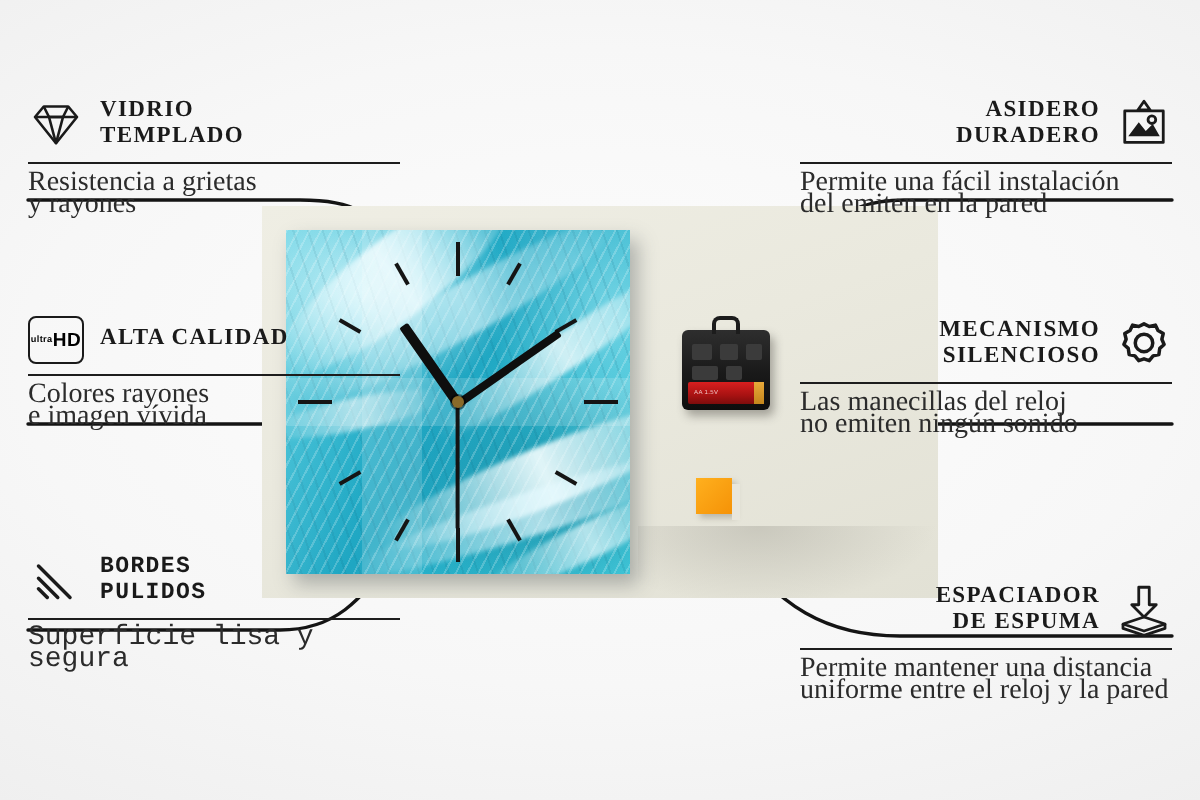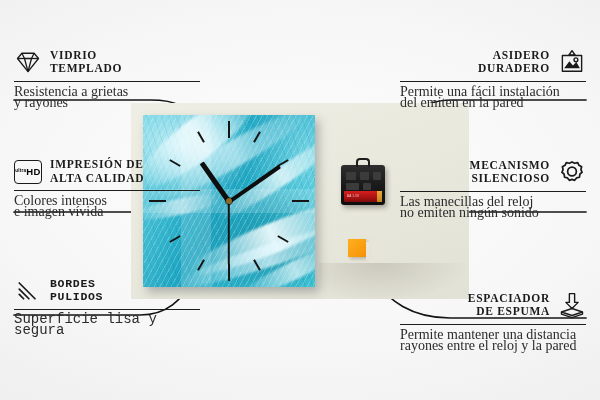--- a/index.html
+++ b/index.html
@@ -274,26 +274,25 @@
     <div class="sub">y rayones</div>
   </div>
 
   <div class="feat pos-ml">
     <div class="head">
       <div class="ficon hd-badge">
         <span class="hd-small">ultra</span>
         <span class="hd-big">HD</span>
       </div>
       <div>
-        <div class="ttl">IMPRESIÓN DE</div>
         <div class="ttl">ALTA CALIDAD</div>
       </div>
     </div>
     <div class="rule"></div>
-    <div class="sub">Colores intensos</div>
+    <div class="sub">Colores rayones</div>
     <div class="sub">e imagen vívida</div>
   </div>
 
   <div class="feat pos-bl">
     <div class="head">
       <svg class="ficon" viewBox="0 0 32 32">
         <g fill="none" stroke="#1a1a1a" stroke-width="2" stroke-linecap="round">
           <path d="M6 8 L24 26"></path>
             <path d="M6 15 L17 26"></path>
             <path d="M6 21 L11 26"></path>
@@ -357,16 +356,16 @@
           <path d="M4 24 V26.5 L16 30.5 L28 26.5 V24"></path>
         </g>
       </svg>
       <div>
         <div class="ttl">ESPACIADOR</div>
         <div class="ttl">DE ESPUMA</div>
       </div>
     </div>
     <div class="rule"></div>
     <div class="sub">Permite mantener una distancia</div>
-    <div class="sub">rayones entre el reloj y la pared</div>
+    <div class="sub">uniforme entre el reloj y la pared</div>
   </div>
 
 </div>
 
 </body></html>

